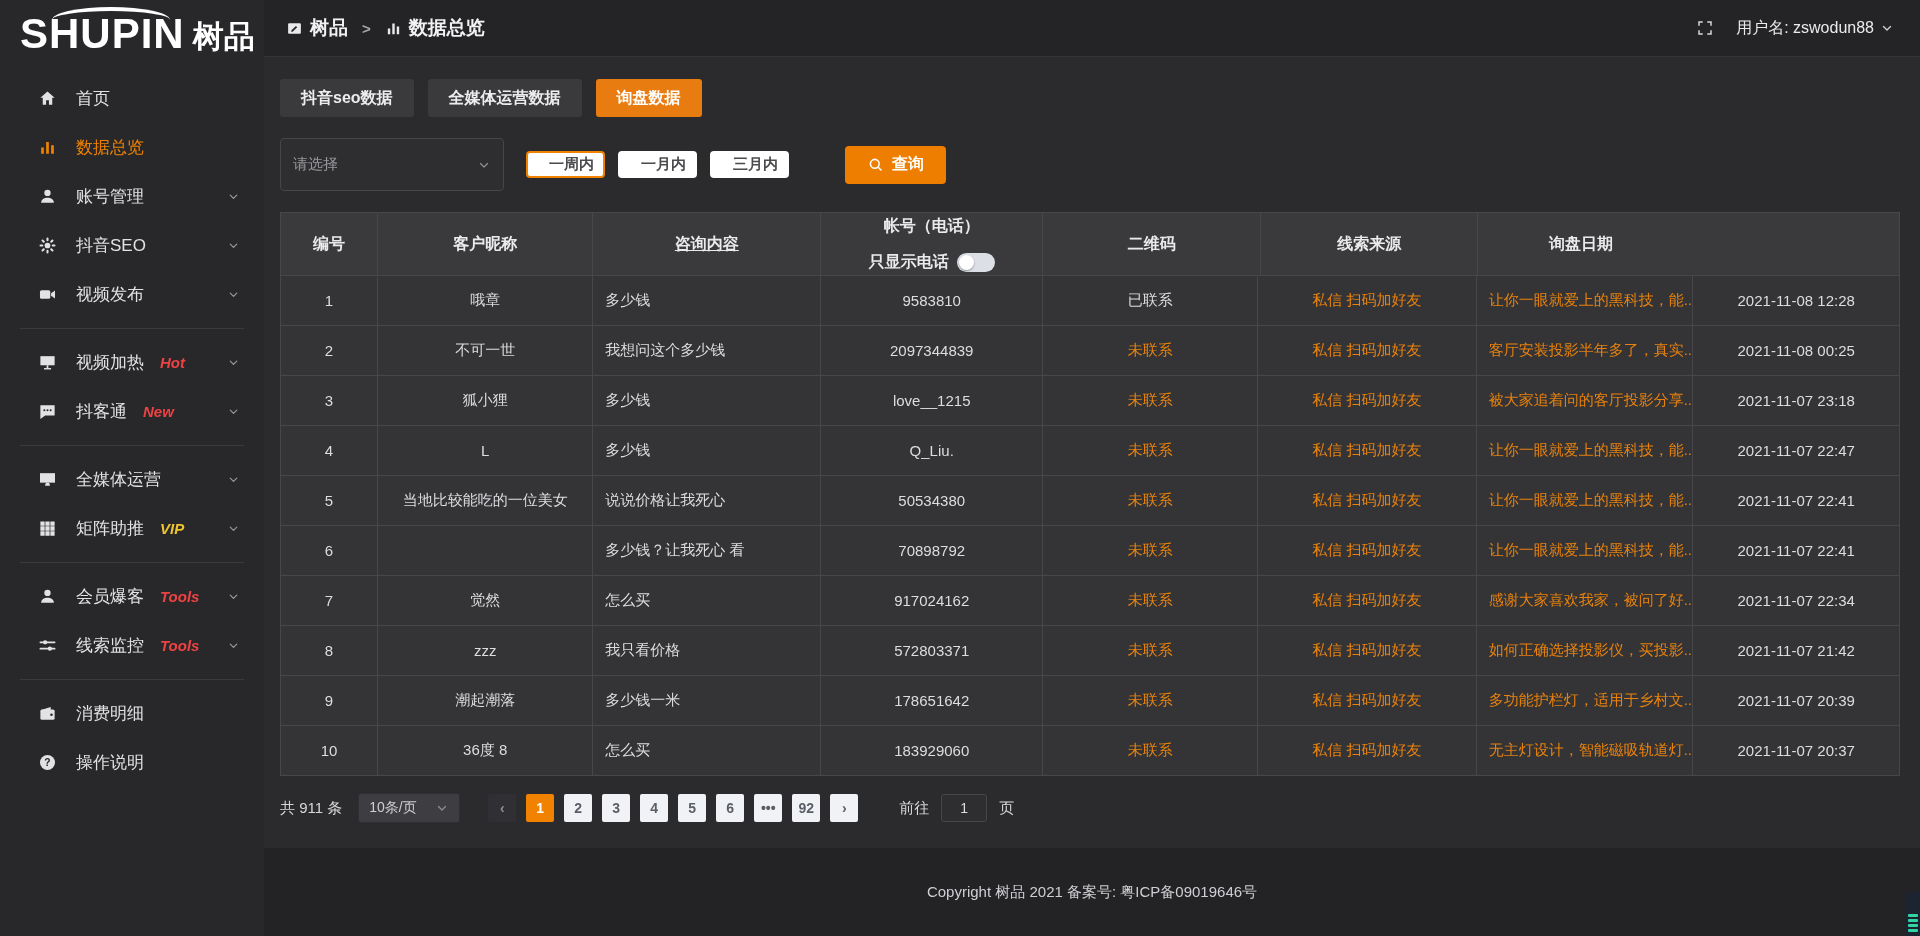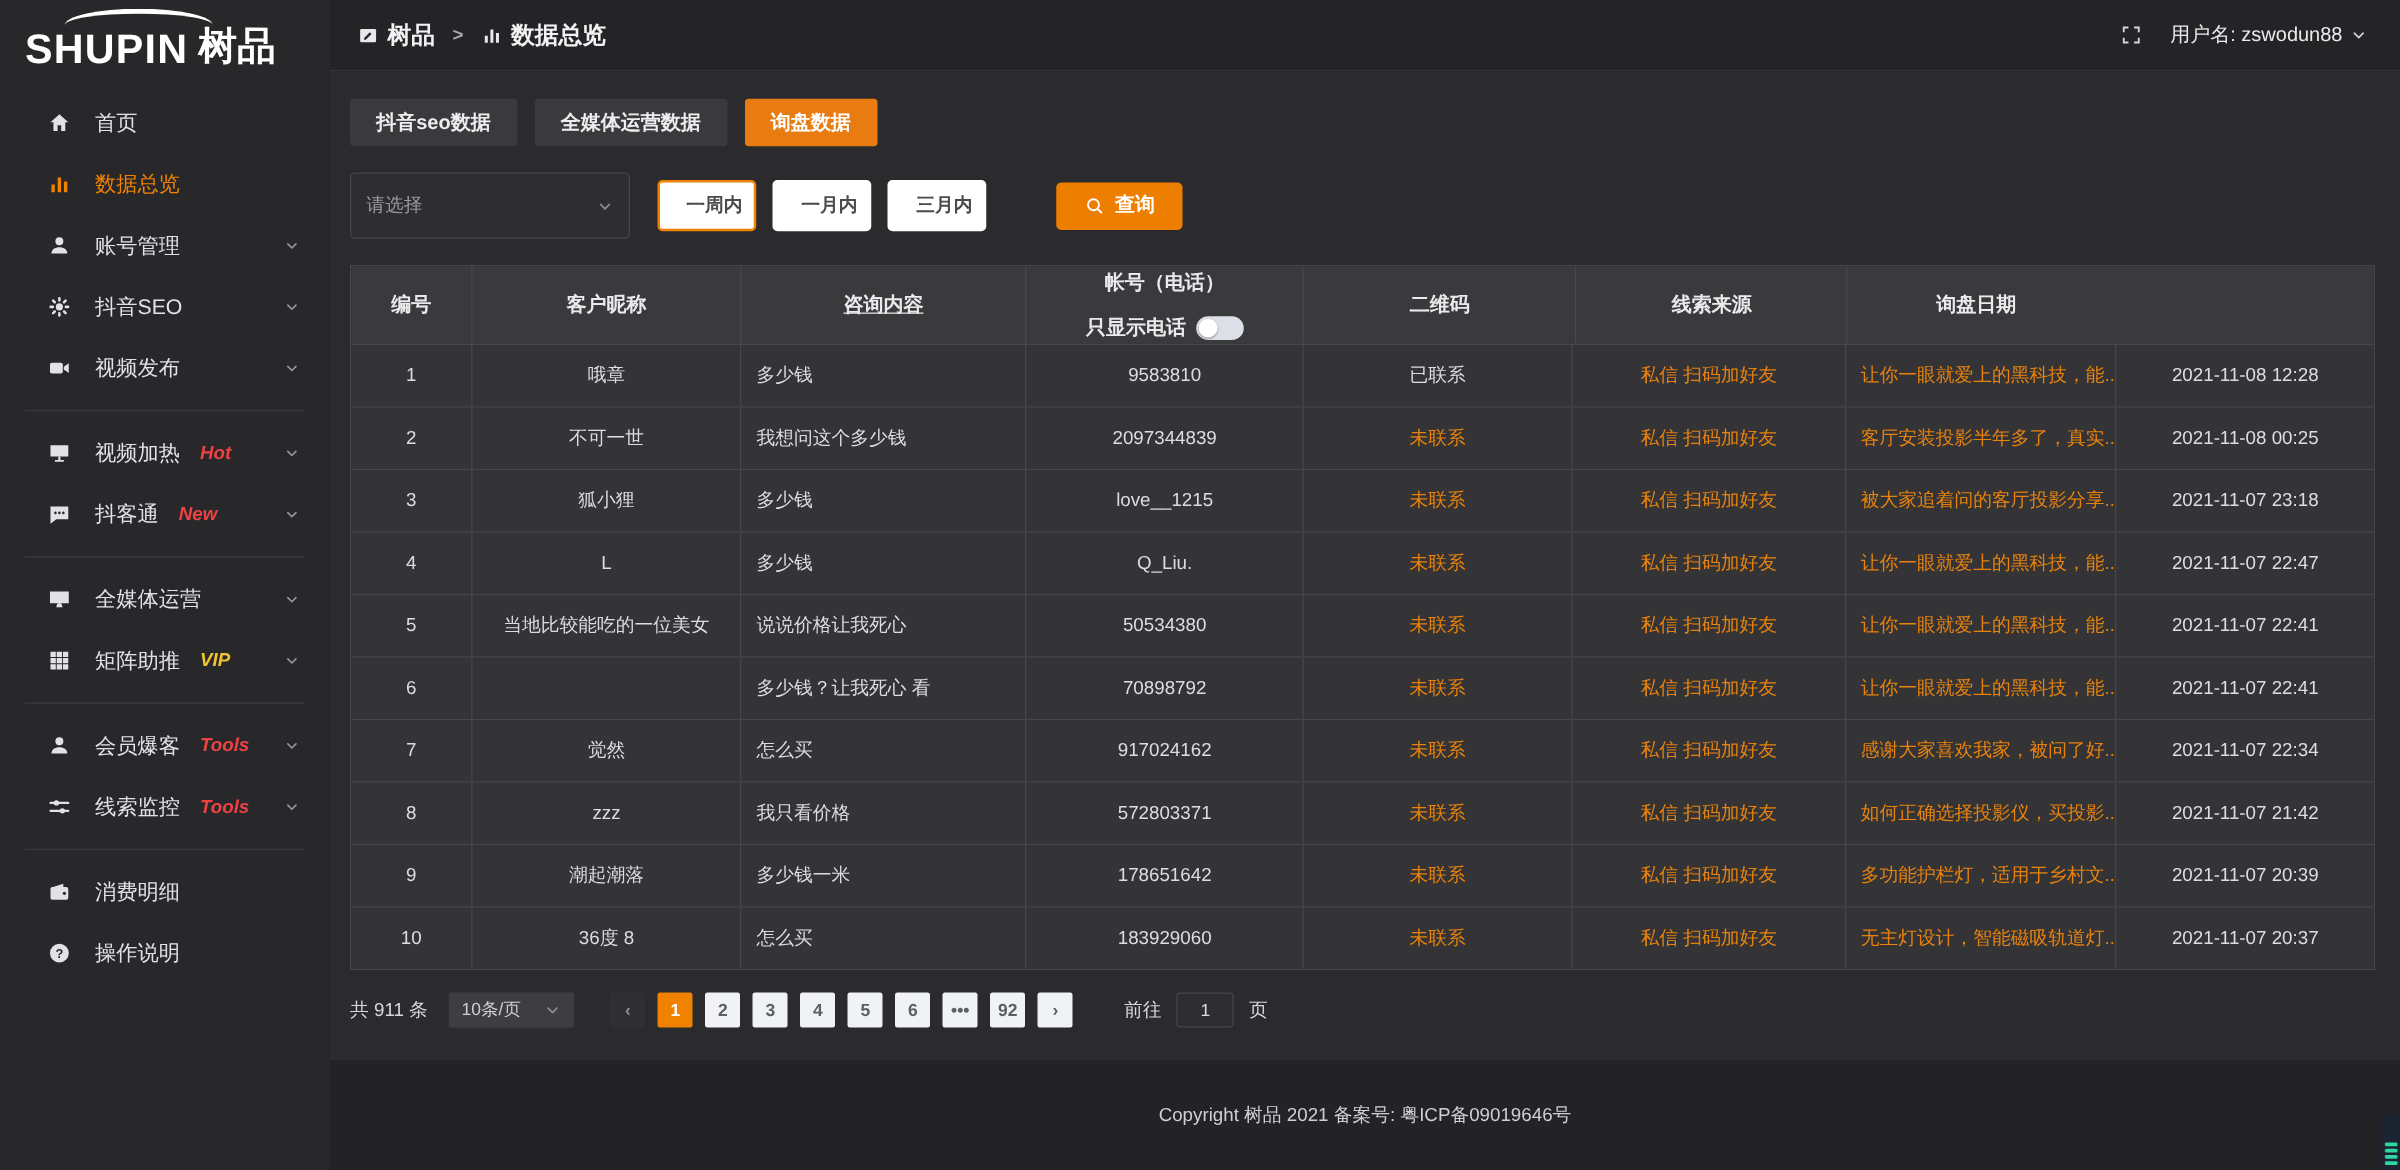--- a/index.html
+++ b/index.html
@@ -5,21 +5,21 @@
   * { margin:0; padding:0; box-sizing:border-box; }
   html,body { width:1920px; height:936px; overflow:hidden; background:#2b2b2e;
     font-family:"Liberation Sans","DejaVu Sans",sans-serif; }
   .app { display:flex; width:1920px; height:936px; }
 
   
   .sidebar { width:264px; background:#28282b; flex:0 0 264px; }
   .logo { height:64px; display:flex; align-items:flex-end; padding:10px 0 6px 20px; position:relative; }
   .logo-arc { position:absolute; top:7px; left:52px; width:118px; height:26px;
     border-top:4px solid #fff; border-radius:50%; }
-  .logo-en { font-size:33px; font-weight:800; letter-spacing:1px; color:#fff; }
+  .logo-en { font-size:42px; font-weight:800; letter-spacing:1px; color:#fff; }
   .logo-cn { font-size:31px; font-weight:800; color:#fff; margin-left:8px; }
   nav { margin-top:10px; }
   .side-item { height:49px; display:flex; align-items:center; padding:0 24px 0 38px;
     color:#e2e2e5; font-size:17px; cursor:pointer; }
   .side-item.active { color:#f08200; }
   .s-icon { width:20px; height:20px; margin-right:18px; display:flex; align-items:center; }
   .s-icon svg { width:19px; height:19px; }
   .s-label { font-weight:500; }
   .s-badge { font-style:italic; font-weight:bold; font-size:15px; margin-left:16px; }
   .s-chev { margin-left:auto; color:#96969b; display:flex; }
@@ -48,21 +48,21 @@
     font-weight:bold; display:flex; align-items:center; border-radius:3px; cursor:pointer; border:none; }
   .tab.active { background:#e87c10; color:#fff; }
 
   
   .filter-row { margin-top:21px; display:flex; align-items:center; }
   .select { width:224px; height:53px; background:#2e2e31; border:1px solid #46464a; border-radius:4px;
     display:flex; align-items:center; justify-content:space-between; padding:0 12px;
     color:#97979c; font-size:15px; cursor:pointer; }
   .select .u-chev { margin-left:0; color:#8b8b90; }
   .range-group { display:flex; margin-left:22px; gap:13px; }
-  .range-btn { width:79px; height:41px; background:#fff; color:#4b4b4e; font-size:15px; font-weight:600;
+  .range-btn { width:79px; height:27px; background:#fff; color:#4b4b4e; font-size:15px; font-weight:600;
     border:none; border-radius:4px; display:flex; align-items:center; justify-content:center; cursor:pointer;padding-left:12px; }
   .range-btn.active { border:2px solid #f08200; }
   .search-btn { margin-left:56px; height:38px; padding:0 22px; background:#ee7e00; color:#fff;
     font-size:16px; font-weight:600; border:none; border-radius:4px; display:flex; align-items:center;
     gap:8px; cursor:pointer; }
   .search-btn svg { width:17px; height:17px; }
 
   
   .table { margin-top:21px; border:1px solid #47474b; }
   .t-head { display:flex; background:#3a3a3d; height:62px; }

